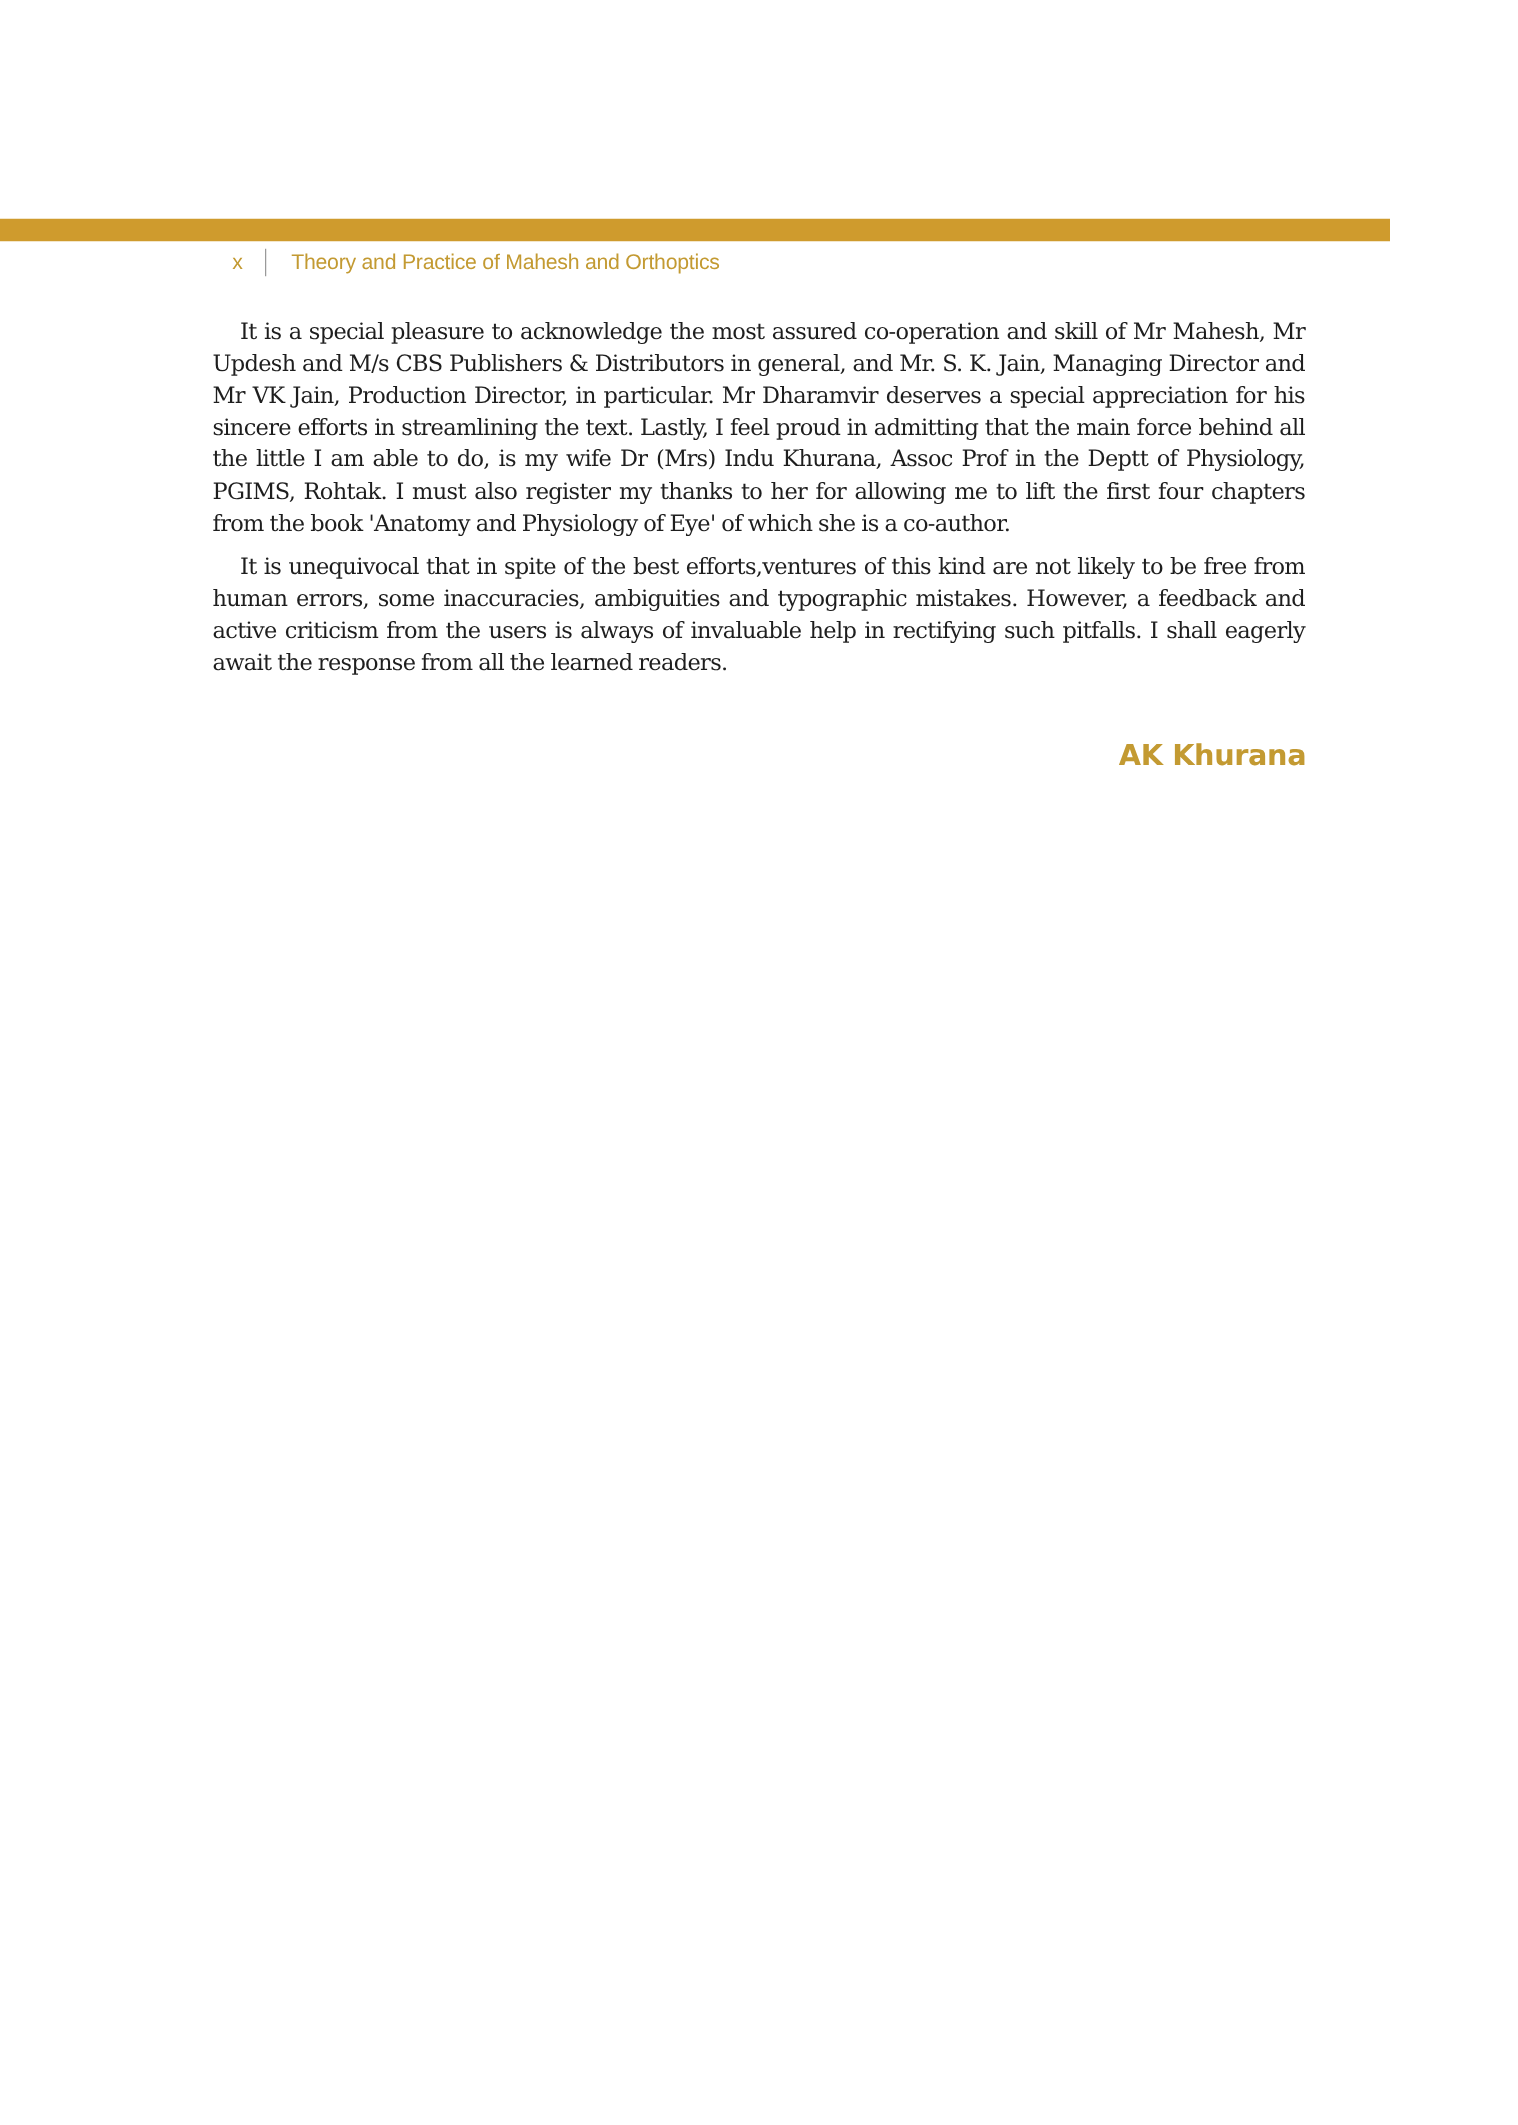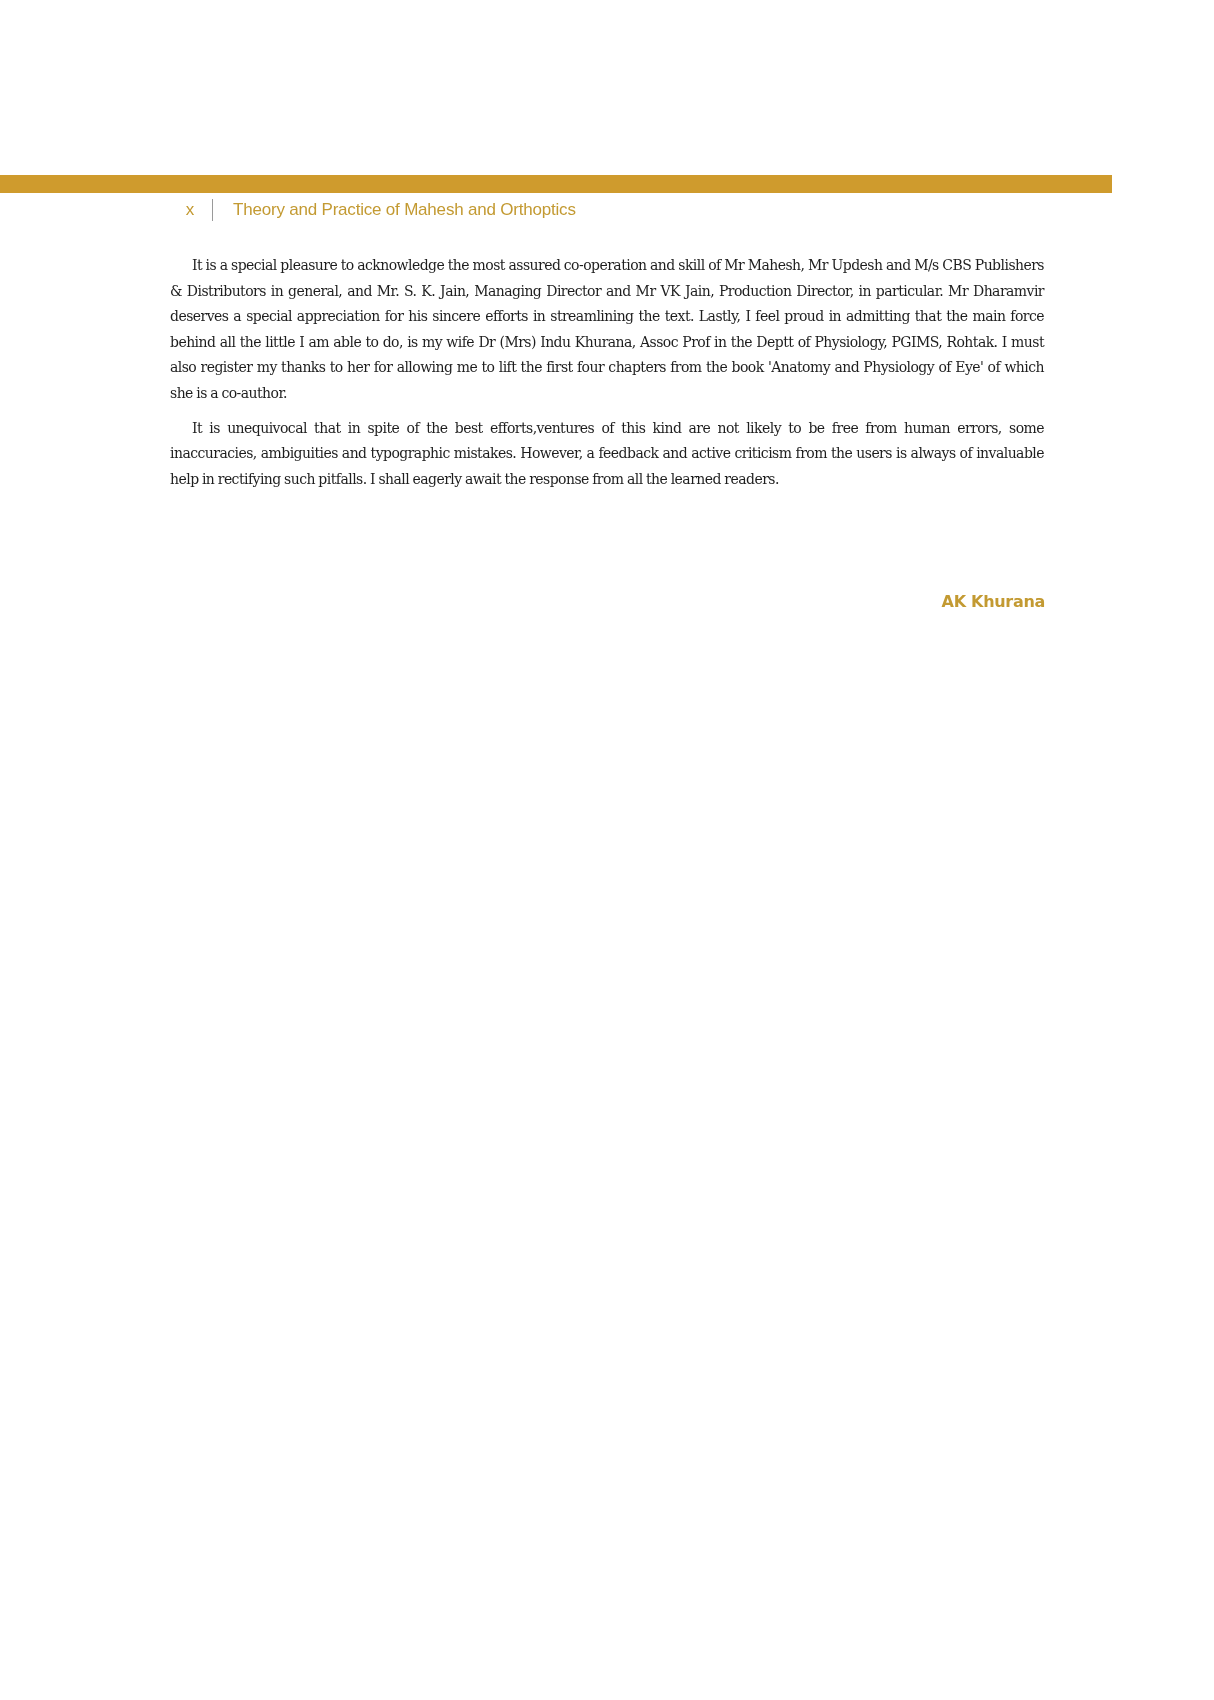--- a/index.html
+++ b/index.html
@@ -43,39 +43,39 @@
       background: #9a9a9a;
       margin-left: 15px;
       margin-right: 20px;
     }
     .body-text {
       position: absolute;
       left: 170px;
       top: 253px;
       width: 874px;
       font-family: "DejaVu Serif", serif;
-      font-size: 14px;
+      font-size: 18px;
       line-height: 25.6px;
       color: #1e1e1e;
       letter-spacing: -0.55px;
       word-spacing: -0.5px;
     }
     .body-text p {
       margin: 0 0 9px 0;
       text-indent: 22px;
       text-align: justify;
       text-align-last: left;
     }
     .signature {
       position: absolute;
       right: 169px;
       top: 592px;
       font-family: "DejaVu Sans", sans-serif;
       font-weight: bold;
-      font-size: 16px;
+      font-size: 23px;
       color: #C39A32;
       letter-spacing: -0.3px;
     }
   </style>
 </head>
 <body>
 
 <div class="top-bar"></div>
 
 <div class="running-head">

